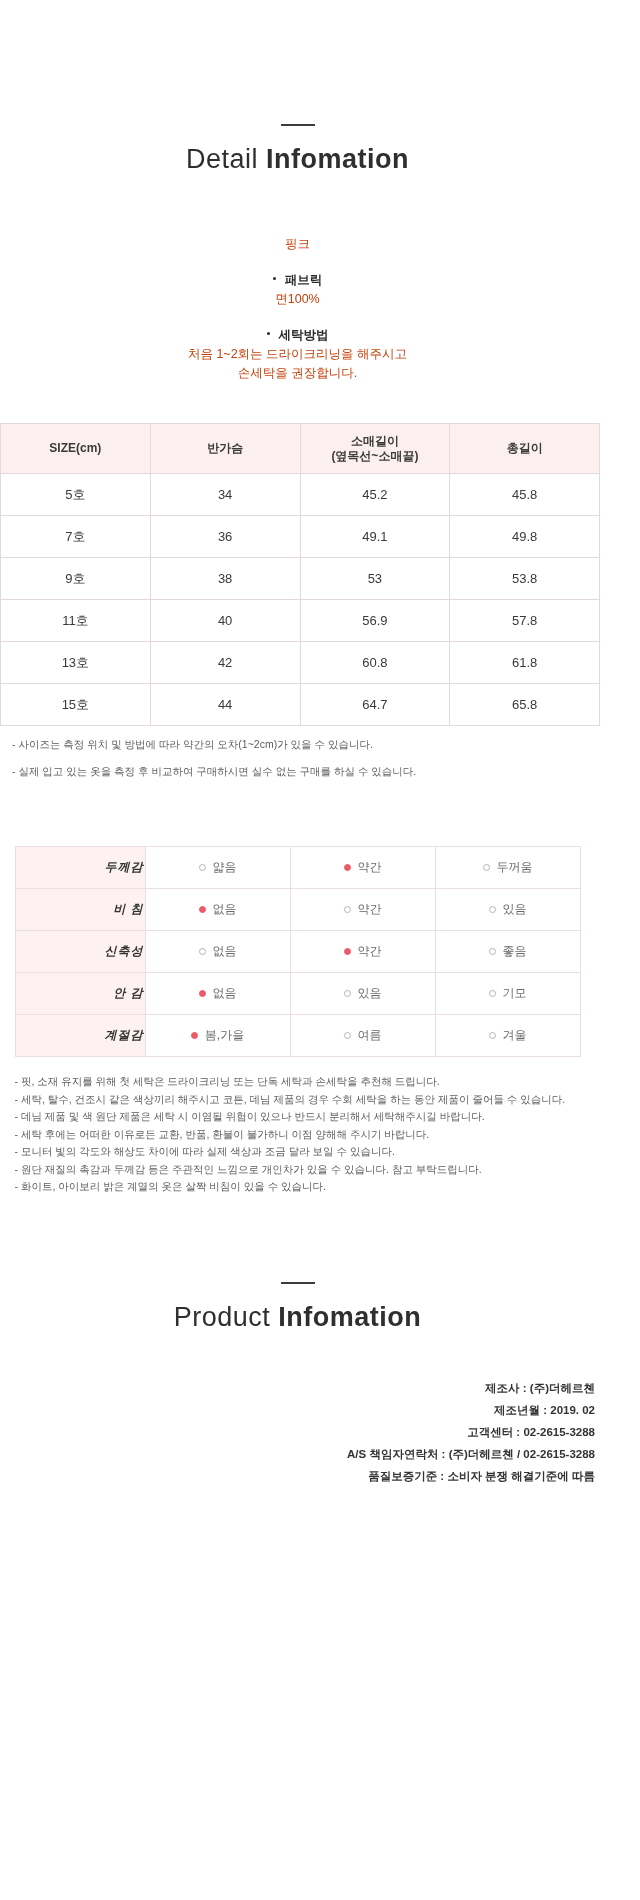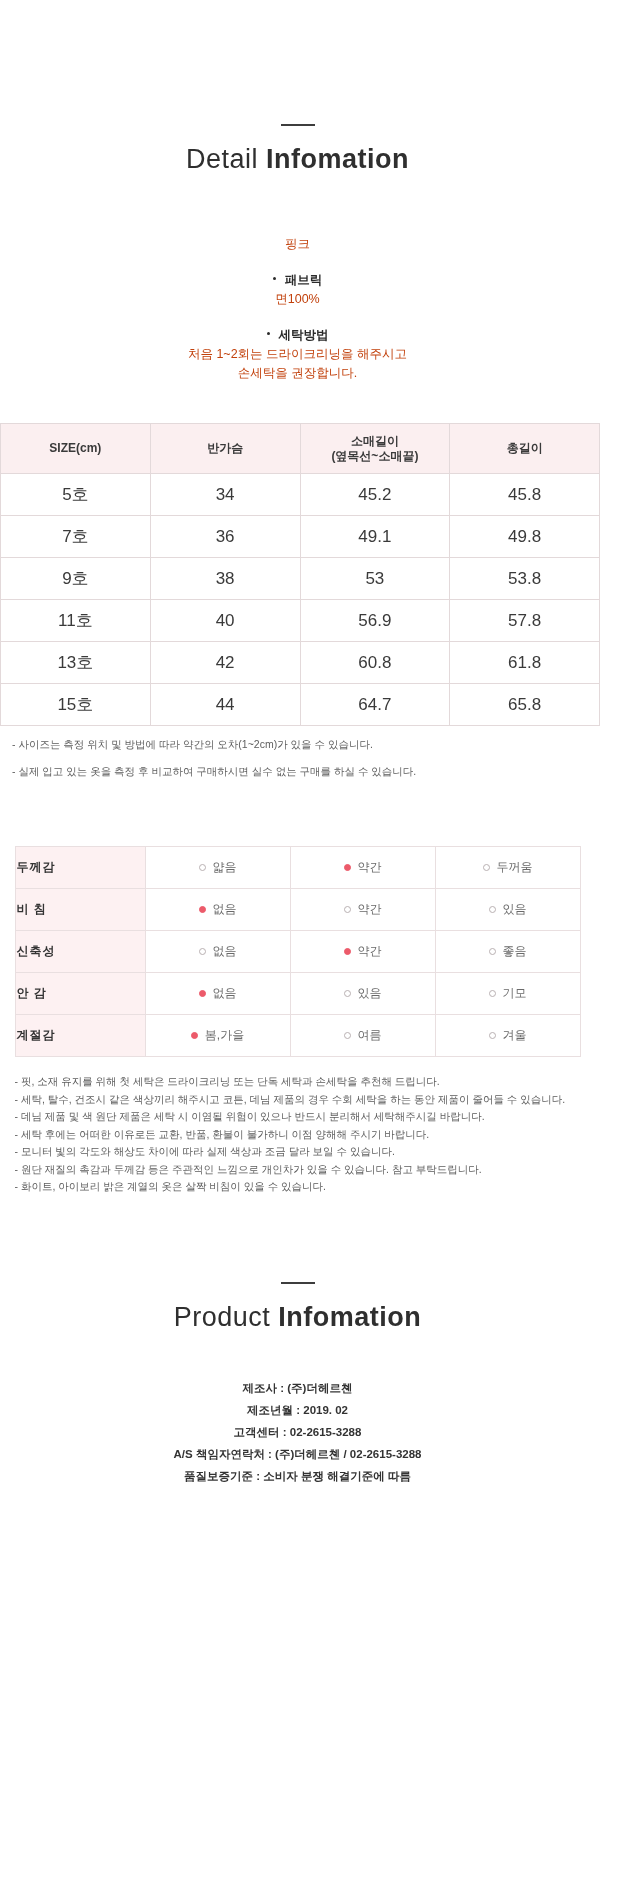--- a/index.html
+++ b/index.html
@@ -73,21 +73,21 @@
   
   .size-table {
     width: 600px;
     margin: 40px auto 0;
     border-collapse: collapse;
     table-layout: fixed;
   }
   .size-table th, .size-table td {
     border: 1px solid #e3d9da;
     text-align: center;
-    font-size: 17px;
+    font-size: 13px;
     color: #3a3a3a;
     font-weight: 400;
   }
   .size-table thead th {
     background: #fbeff0;
     height: 50px;
     font-weight: 700;
     line-height: 15px;
     font-size: 12px;
   }
@@ -116,24 +116,25 @@
     table-layout: fixed;
   }
   .feel-table td {
     border: 1px solid #e9dfe0;
     height: 42px;
     font-size: 12px;
   }
   .feel-table td.name {
     width: 130px;
     background: #fdf1f2;
-    text-align: left;
+    text-align: right;
     font-weight: 700;
     color: #333;
     letter-spacing: 1px;
+    font-style: italic;
   }
   .feel-table td.opt {
     text-align: center;
     color: #6a6a6a;
     font-weight: 400;
   }
   .radio {
     display: inline-block;
     width: 7px;
     height: 7px;
@@ -161,21 +162,21 @@
     color: #5d5d5d;
     line-height: 17.5px;
   }
 
   
   .product-info {
     margin-top: 86px;
   }
   .pi-rows {
     margin-top: 44px;
-    text-align: center;
+    text-align: right;
   }
   .pi-row {
     font-size: 11.5px;
     line-height: 22px;
     color: #333;
   }
   .pi-row .k { font-weight: 700; }
   .pi-row .v { font-weight: 700; }
   .bottom-pad { height: 100px; }
 </style>

